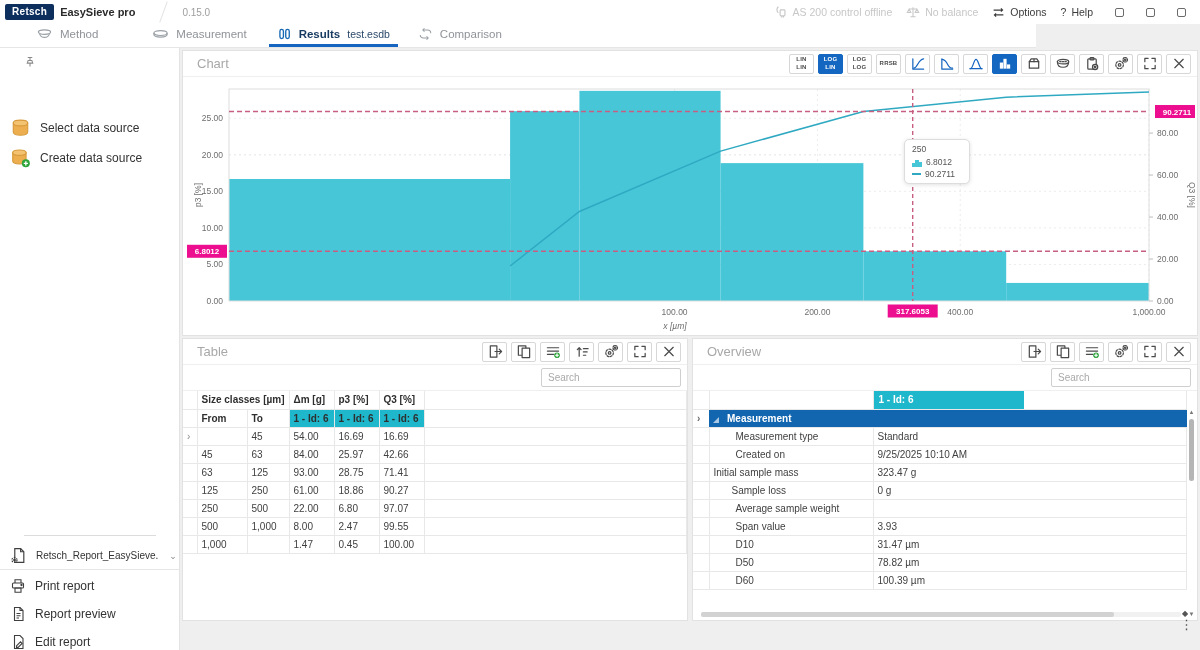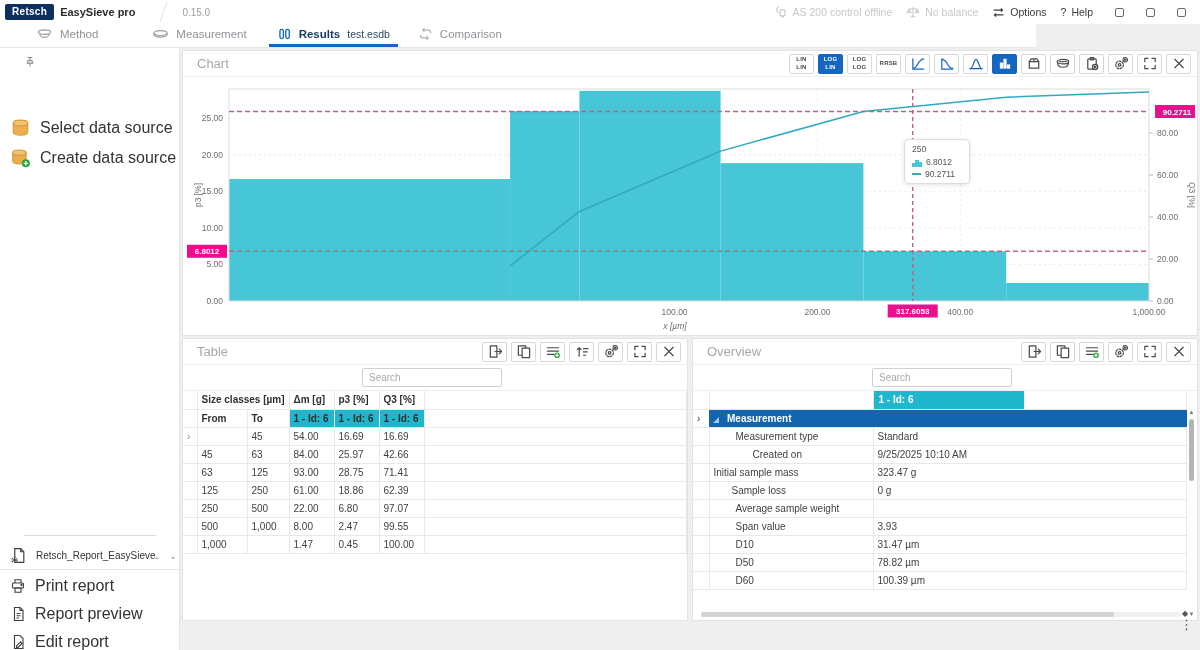--- a/index.html
+++ b/index.html
@@ -27,41 +27,41 @@
   #tab-method { margin-left:28px; }
   #tab-measurement { margin-left:38px; }
   #tab-results { margin-left:14px; color:#16395f; font-weight:700; border-bottom:3px solid #1565c0; }
   #tab-results svg { stroke:#1467b3; }
   #tab-comparison { margin-left:12px; }
   .tab-file { font-weight:400; font-size:10.5px; color:#2d4a6b; }
 
   
   .sidebar { position:absolute; left:0; top:48px; width:180px; height:602px; background:#fff; border-right:1px solid #e3e3e3; }
   .pin-icon { position:absolute; left:24px; top:8px; }
-  .side-item { position:absolute; left:0; width:180px; height:28px; display:flex; align-items:center; gap:9px; padding-left:10px; font-size:16px; color:#333; cursor:default; }
+  .side-item { position:absolute; left:0; width:180px; height:28px; display:flex; align-items:center; gap:9px; padding-left:10px; font-size:12px; color:#333; cursor:default; }
   .side-item .lbl { white-space:nowrap; }
   .side-bottom-divider { position:absolute; left:24px; top:487px; width:132px; height:1px; background:#dcdcdc; }
   .report-row { border-bottom:1px solid #e6e6e6; }
   .chev { margin-left:2px; color:#8a8a8a; font-size:9px; }
 
   
   .panel { position:absolute; background:#fff; border:1px solid #e2e2e2; }
   #panel-chart { left:182px; top:50px; width:1016px; height:286px; }
   #panel-table { left:182px; top:338px; width:506px; height:283px; }
   #panel-overview { left:692px; top:338px; width:506px; height:283px; }
   .panel-header { height:26px; display:flex; align-items:center; padding:0 6px 0 14px; border-bottom:1px solid #efefef; }
   .panel-title { font-size:13px; color:#a8a8a8; }
   .ptoolbar { margin-left:auto; display:flex; align-items:center; gap:4px; }
   .tbtn { width:25px; height:20px; border:1px solid #d7d7d7; border-radius:2px; background:#fff; display:flex; align-items:center; justify-content:center; flex-direction:column; cursor:default; }
   .tbtn svg { stroke:#4a4a4a; fill:none; stroke-width:1.3; stroke-linecap:round; stroke-linejoin:round; }
   .tbtn.blue svg { stroke:#1565c0; }
   .tbtn.sel { background:#1467c0; border-color:#1467c0; }
   .tbtn.sel .sc-line { color:#fff; }
   .sc-line { font-size:6px; font-weight:700; line-height:1.25; color:#4a4a4a; letter-spacing:.2px; }
-  .search-row { height:26px; border-bottom:1px solid #efefef; display:flex; align-items:center; justify-content:center; padding-right:6px; }
+  .search-row { height:26px; border-bottom:1px solid #efefef; display:flex; align-items:center; justify-content:flex-end; padding-right:6px; }
   .search-input { width:140px; height:19px; border:1px solid #cfcfcf; border-radius:2px; font-size:10px; padding:0 6px; color:#444; font-family:"Liberation Sans",sans-serif; }
   .search-input::placeholder { color:#a9a9a9; }
 
   
   .chart-body { position:absolute; left:4px; top:28px; right:4px; bottom:2px; }
   .chart-tooltip { position:absolute; left:717px; top:60px; width:66px; background:#fff; border:1px solid #ddd; border-radius:5px; box-shadow:0 1px 4px rgba(0,0,0,.12); padding:4px 7px; font-size:8.5px; color:#555; }
   .chart-tooltip .tt-title { margin-bottom:3px; }
   .tt-row { display:flex; align-items:center; gap:4px; margin-top:2px; }
   .tt-dash { display:inline-block; width:9px; height:2px; background:#2fa9c2; }
 
@@ -490,21 +490,21 @@
               <td>28.75</td>
               <td>71.41</td>
               <td></td>
             </tr>
             <tr>
               <td class="marker"></td>
               <td>125</td>
               <td>250</td>
               <td>61.00</td>
               <td>18.86</td>
-              <td>62.39</td>
+              <td>90.27</td>
               <td></td>
             </tr>
             <tr>
               <td class="marker"></td>
               <td>250</td>
               <td>500</td>
               <td>22.00</td>
               <td>6.80</td>
               <td>97.07</td>
               <td></td>
@@ -599,21 +599,21 @@
           </tr>
         </thead>
         <tbody id="overview-body">
             <tr>
               <td class="marker"></td>
               <td style="padding-left: 26px;">Measurement type</td>
               <td>Standard</td>
             </tr>
             <tr>
               <td class="marker"></td>
-              <td style="padding-left: 43px; margin-left: 17px;">Created on</td>
+              <td style="padding-left: 26px; margin-left: 17px;">Created on</td>
               <td>9/25/2025 10:10 AM</td>
             </tr>
             <tr>
               <td class="marker"></td>
               <td style="">Initial sample mass</td>
               <td>323.47 g</td>
             </tr>
             <tr>
               <td class="marker"></td>
               <td style="padding-left: 22px;">Sample loss</td>

